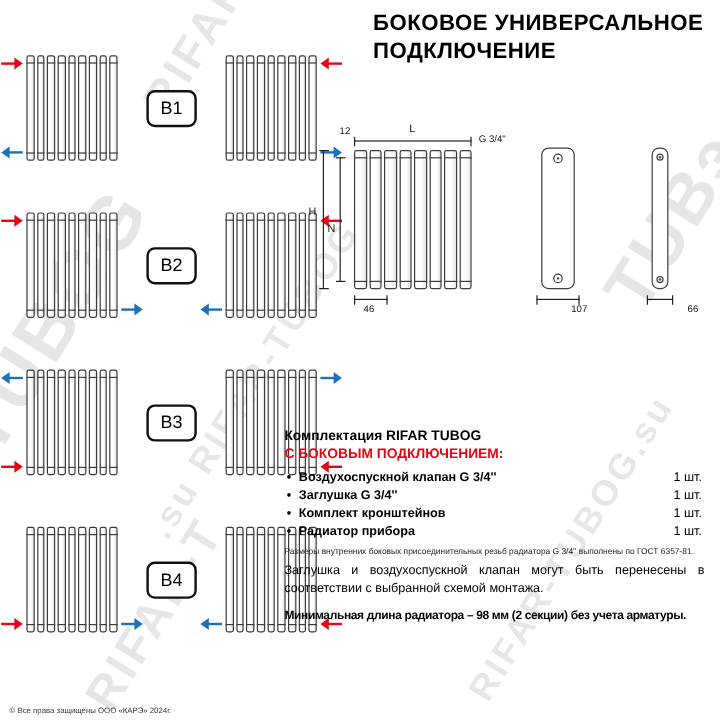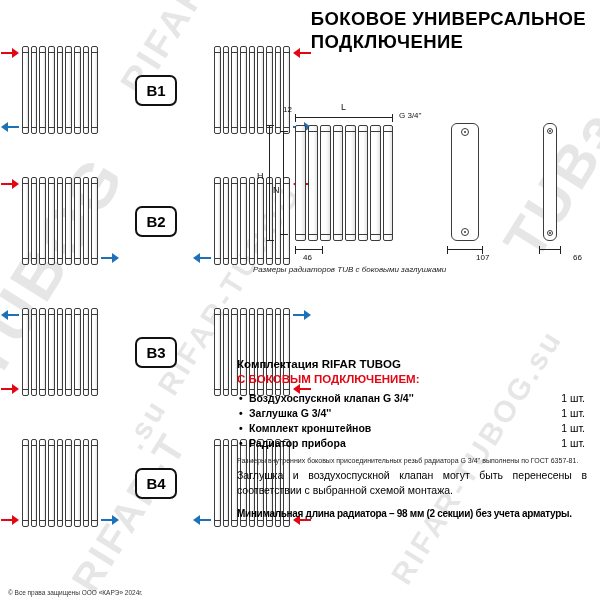--- a/index.html
+++ b/index.html
@@ -17,21 +17,21 @@
 
   
   .schemes{position:absolute;left:1px;top:46px;z-index:1;}
   .scheme-row{display:flex;align-items:center;margin-bottom:43px;}
   .rad-wrap{position:relative;width:118px;height:88px;padding:0 21px;box-sizing:border-box;}
   .radiator{display:flex;gap:2px;height:100%;}
   .tube{flex:1;border:1.5px solid #3c3c3c;border-radius:2px;background:linear-gradient(90deg,#ffffff 0 55%,#e4e4e4);position:relative;box-sizing:border-box;}
   .tube::before{content:"";position:absolute;left:-1px;right:-1px;top:5px;border-top:1px solid #3c3c3c;}
   .tube::after{content:"";position:absolute;left:-1px;right:-1px;bottom:5px;border-bottom:1px solid #3c3c3c;}
   .scheme-label{width:38px;height:27px;border:2px solid #111;border-radius:7px;background:#fff;
-      display:flex;align-items:center;justify-content:center;font-weight:bold;font-size:15px;margin:0 16px;flex:none;}
+      display:flex;align-items:center;justify-content:center;font-weight:normal;font-size:15px;margin:0 3px;flex:none;}
 
   
   .arrow{position:absolute;width:18px;height:10px;}
   .arrow .sh{position:absolute;top:4px;height:2px;background:currentColor;}
   .d-right .sh{left:0;right:6px;}
   .d-left  .sh{left:6px;right:0;}
   .arrow .hd{position:absolute;top:0;width:0;height:0;border-top:5px solid transparent;border-bottom:5px solid transparent;}
   .d-right .hd{right:0;border-left:7px solid currentColor;}
   .d-left  .hd{left:0;border-right:7px solid currentColor;}
   .c-supply{color:var(--supply,#e30613);}
@@ -307,21 +307,20 @@
     <div class="dim-h" style="left:194px;top:146px;width:36px;"></div>
     <div class="dim-label" style="left:204px;top:150px;margin-left:19px;">107</div>
 
     <div class="sv narrow" style="left:290px;top:20px;width:14px;height:118px;">
       <span class="port top"></span>
       <span class="port bot"></span>
     </div>
     <div class="dim-h" style="left:286px;top:146px;width:22px;"></div>
     <div class="dim-label" style="left:290px;top:150px;margin-left:30px;">66</div>
 
-    <div class="drawing-caption">Размеры радиаторов TUB с боковыми заглушками</div>
   </div>
 
   <div class="equipment">
     <div class="equip-title">Комплектация RIFAR TUBOG</div>
     <div class="equip-sub">С БОКОВЫМ ПОДКЛЮЧЕНИЕМ:</div>
     <div id="equip-list">
         <div class="equip-item">
           <span class="equip-name">Воздухоспускной клапан G 3/4''</span>
           <span class="equip-qty">1 шт.</span>
         </div>

